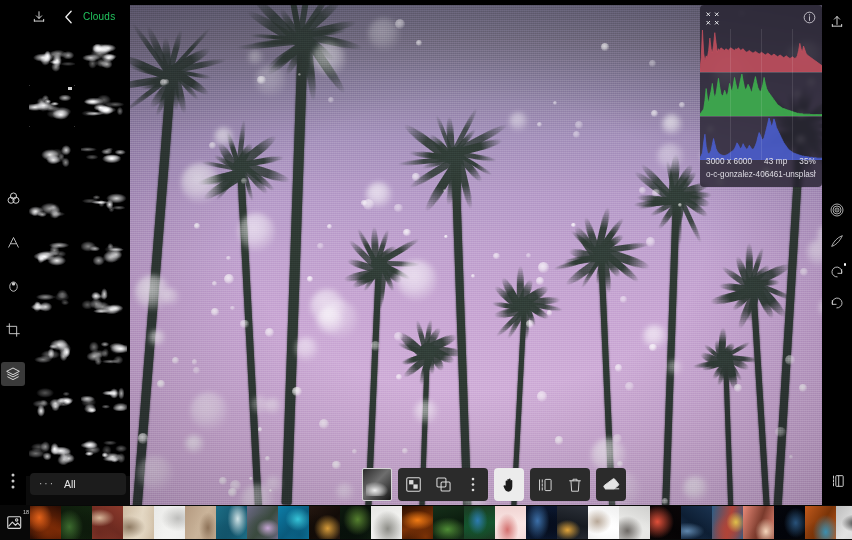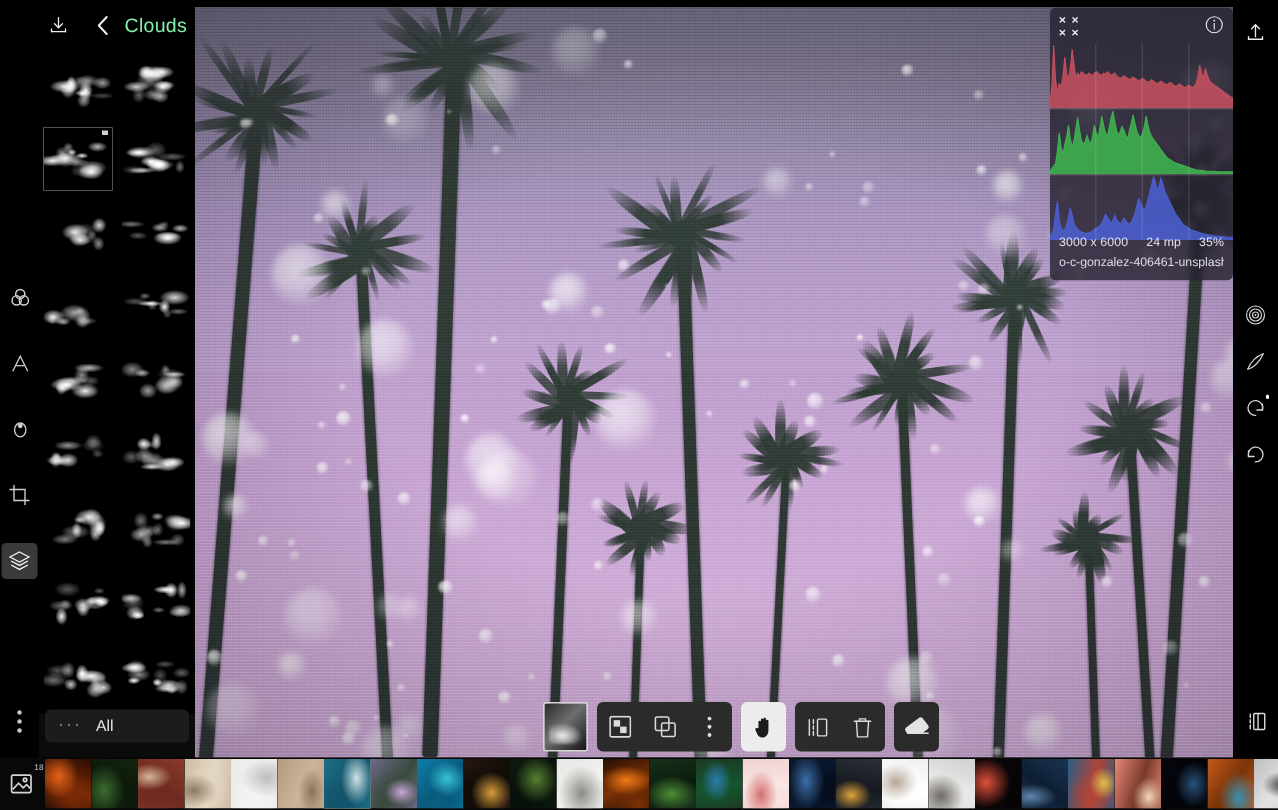--- a/index.html
+++ b/index.html
@@ -27,21 +27,21 @@
 
   
   #brush-panel {
     position:absolute; left:26px; top:0; width:104px; height:505px;
     background:#0b0b0b; overflow:hidden;
   }
   #brush-header {
     height:33px; display:flex; align-items:center; gap:10px; padding-left:6px;
     background:#000;
   }
-  #brush-title { font-size:13px; color:#86efac; letter-spacing:.2px; }
+  #brush-title { font-size:10px; color:#22c55e; letter-spacing:.2px; }
   #brush-grid {
     position:absolute; top:33px; left:0; width:104px; height:443px;
     display:grid; grid-template-columns:1fr 1fr; gap:0;
     background:#000;
   }
   .brush-cell {
     position:relative; width:52px; height:48px; overflow:hidden;
     background:#000; cursor:pointer;
   }
   .brush-cell .thumb { position:absolute; inset:3px; border-radius:1px; }
@@ -774,21 +774,21 @@
         </svg>
       </div>
 
     <div class="hist-vline" style="left:30px;top:24px;height:131px"></div>
     <div class="hist-vline" style="left:61px;top:24px;height:131px"></div>
     <div class="hist-vline" style="left:92px;top:24px;height:131px"></div>
 
     <div id="hist-info">
       <div id="hist-meta">
         <span>3000 x 6000</span>
-        <span>24 mp</span>
+        <span>43 mp</span>
         <span>35%</span>
       </div>
       <div id="hist-filename">o-c-gonzalez-406461-unsplash.j...</div>
     </div>
   </div>
 
   <div id="right-rail">
     <div id="share-btn">
       <svg width="14" height="15" viewBox="0 0 24 24" fill="none" stroke="#efefef" stroke-width="1.5" stroke-linecap="round">
         <path d="M12 17 V3.6"></path>

